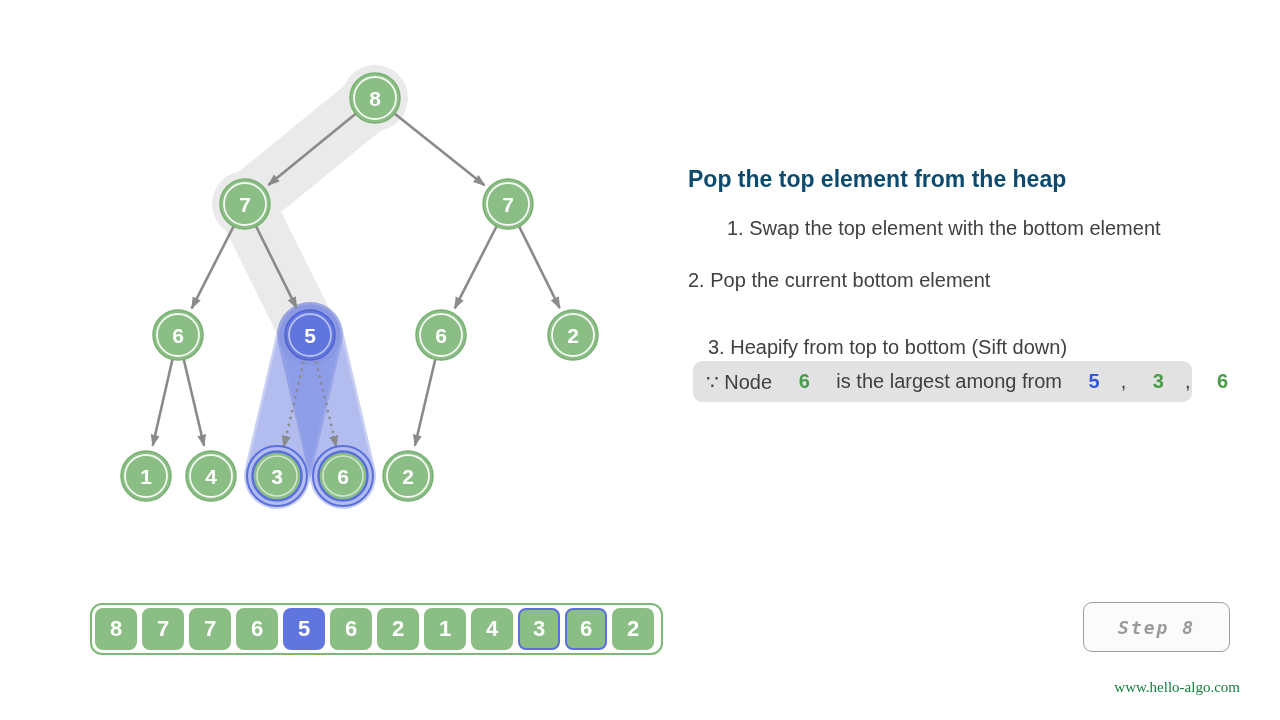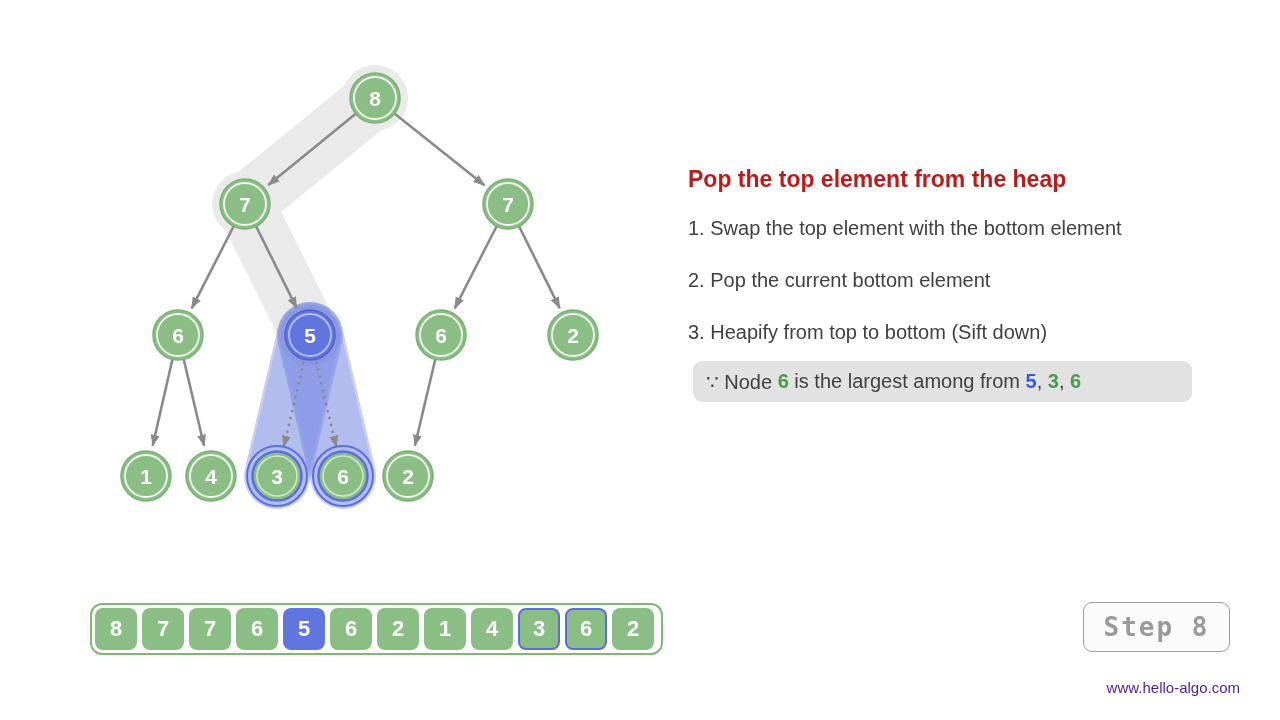--- a/index.html
+++ b/index.html
@@ -21,47 +21,47 @@
   .n-g{fill:#8BBE85;stroke:#79B073;stroke-width:1.5;}
   .n-b{fill:#6175DF;stroke:#5062CE;stroke-width:1.5;}
   .n-cand{fill:#8BBE85;stroke:#5A6FDC;stroke-width:2.5;}
   .n-outer{fill:none;stroke:#5A6FDC;stroke-width:2;}
   .n-ring{fill:none;stroke:rgba(255,255,255,0.9);stroke-width:1.8;}
   .n-ring-b{fill:none;stroke:rgba(255,255,255,0.55);stroke-width:1.8;}
   .n-ring-c{fill:none;stroke:rgba(255,255,255,0.6);stroke-width:1.6;}
   .n-t{fill:#ffffff;font-size:21px;font-weight:bold;text-anchor:middle;}
 
   
-  .panel-title{position:absolute;left:688px;top:166px;font-size:23px;font-weight:bold;color:#b91c1c;}
+  .panel-title{position:absolute;left:688px;top:166px;font-size:23px;font-weight:bold;color:#0c4a6e;}
   .step-item{position:absolute;left:688px;font-size:20px;color:#404040;}
-  .si-0{top:217px;} .si-1{top:269px;text-align:right;} .si-2{top:321px;}
+  .si-0{top:217px;margin-left:39px;} .si-1{top:269px;text-align:right;} .si-2{top:336px;margin-left:20px;}
   .note{position:absolute;left:693px;top:361px;width:499px;height:41px;background:#E2E2E2;
         border-radius:9px;display:flex;align-items:center;padding-left:13px;box-sizing:border-box;
-        font-size:20px;color:#404040;white-space:pre;}
+        font-size:20px;color:#404040;white-space:pre;gap:21px;}
   .c-green{color:#4A9B4A;font-weight:bold;}
   .c-blue{color:#3557DE;font-weight:bold;}
 
   
   .array-box{position:absolute;left:90px;top:603px;width:573px;height:52px;box-sizing:border-box;
              border:2px solid #7DB877;border-radius:12px;background:#fff;
              display:flex;gap:5px;padding:3px;align-items:center;}
   .cell{width:42px;height:42px;border-radius:8px;background:#8BBE85;color:#fff;
         font-size:22px;font-weight:bold;display:flex;align-items:center;justify-content:center;
         box-sizing:border-box;flex:0 0 42px;}
   .cell.s-current{background:#6175DF;}
   .cell.s-candidate{border:2.5px solid #5A6FDC;}
 
   
   .step-badge{position:absolute;left:1083px;top:602px;width:147px;height:50px;box-sizing:border-box;
               background:#FBFBFB;border:1.5px solid #9E9E9E;border-radius:9px;
               display:flex;align-items:center;justify-content:center;
-              font-family:"DejaVu Sans Mono", monospace;font-size:26px;font-weight:bold;
-              color:#9A9A9A;letter-spacing:2px;}
-  .watermark{position:absolute;right:40px;top:679px;font-family:Liberation Sans, sans-serif;
-             font-size:15px;color:#4c1d95;}
+              font-family:"DejaVu Sans Mono", monospace;font-size:18px;font-weight:bold;
+              color:#9A9A9A;letter-spacing:2px;font-style:italic;}
+  .watermark{position:absolute;right:40px;top:679px;font-family:Liberation Serif, serif;
+             font-size:15px;color:#15803d;}
 </style>
 </head>
 <body>
 
 <div class="stage">
 
   <svg class="tree" width="700" height="570" viewBox="0 0 700 570">
     <defs>
       <marker id="arrow" markerUnits="userSpaceOnUse" markerWidth="14" markerHeight="11" refX="11" refY="4.5" orient="auto">
         <path d="M0,0 L12,4.5 L0,9 Z" fill="#8A8A8A"></path>

